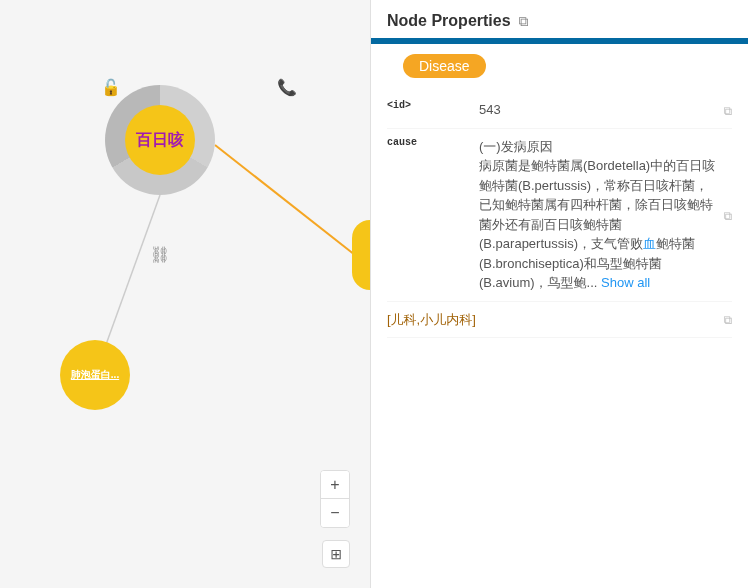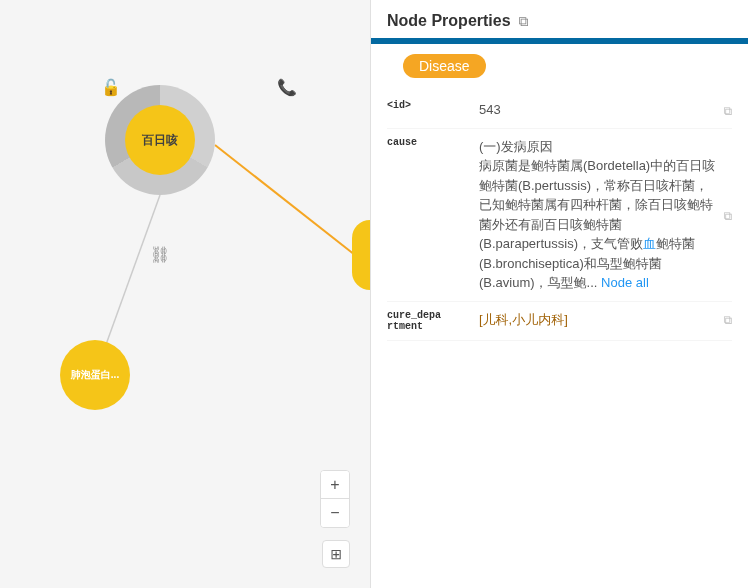--- a/index.html
+++ b/index.html
@@ -51,22 +51,22 @@
       height: 70px;
       border-radius: 50%;
       background: #f5c518;
       display: flex;
       align-items: center;
       justify-content: center;
       z-index: 2;
     }
 
     .node-central .inner-circle span {
-      font-size: 12px;
-      color: #404040;
+      font-size: 16px;
+      color: #a21caf;
       font-weight: bold;
       text-align: center;
     }
 
     
     .sector-icon {
       position: absolute;
       width: 28px;
       height: 28px;
       display: flex;
@@ -96,20 +96,21 @@
       align-items: center;
       justify-content: center;
     }
 
     .node-secondary .circle span {
       font-size: 10px;
       color: #fff;
       font-weight: bold;
       text-align: left;
       padding: 4px;
+      text-decoration: underline;
     }
 
     
     .right-edge-indicator {
       position: absolute;
       right: -18px;
       top: 220px;
       width: 36px;
       height: 70px;
       background: #f5c518;
@@ -333,28 +334,27 @@
         <span class="prop-value">543</span>
         <span class="copy-icon">⧉</span>
       </div>
     </div>
 
     <div class="prop-row">
       <span class="prop-key">cause</span>
       <div class="prop-value-wrapper">
         <span class="prop-value">
           (一)发病原因<br>
-          病原菌是鲍特菌属(Bordetella)中的百日咳鲍特菌(B.pertussis)，常称百日咳杆菌，已知鲍特菌属有四种杆菌，除百日咳鲍特菌外还有副百日咳鲍特菌(B.parapertussis)，支气管败<span style="color:#2196F3;">血</span>鲍特菌(B.bronchiseptica)和鸟型鲍特菌(B.avium)，鸟型鲍... <span class="show-all">Node all</span>
+          病原菌是鲍特菌属(Bordetella)中的百日咳鲍特菌(B.pertussis)，常称百日咳杆菌，已知鲍特菌属有四种杆菌，除百日咳鲍特菌外还有副百日咳鲍特菌(B.parapertussis)，支气管败<span style="color:#2196F3;">血</span>鲍特菌(B.bronchiseptica)和鸟型鲍特菌(B.avium)，鸟型鲍... <span class="show-all">Show all</span>
         </span>
         <span class="copy-icon">⧉</span>
       </div>
     </div>
 
     <div class="prop-row">
-      <span class="prop-key">cure_depa<br>rtment</span>
       <div class="prop-value-wrapper">
         <span class="prop-value link-style">[儿科,小儿内科]</span>
         <span class="copy-icon">⧉</span>
       </div>
     </div>
 
 
   </div>
 
 </div>

